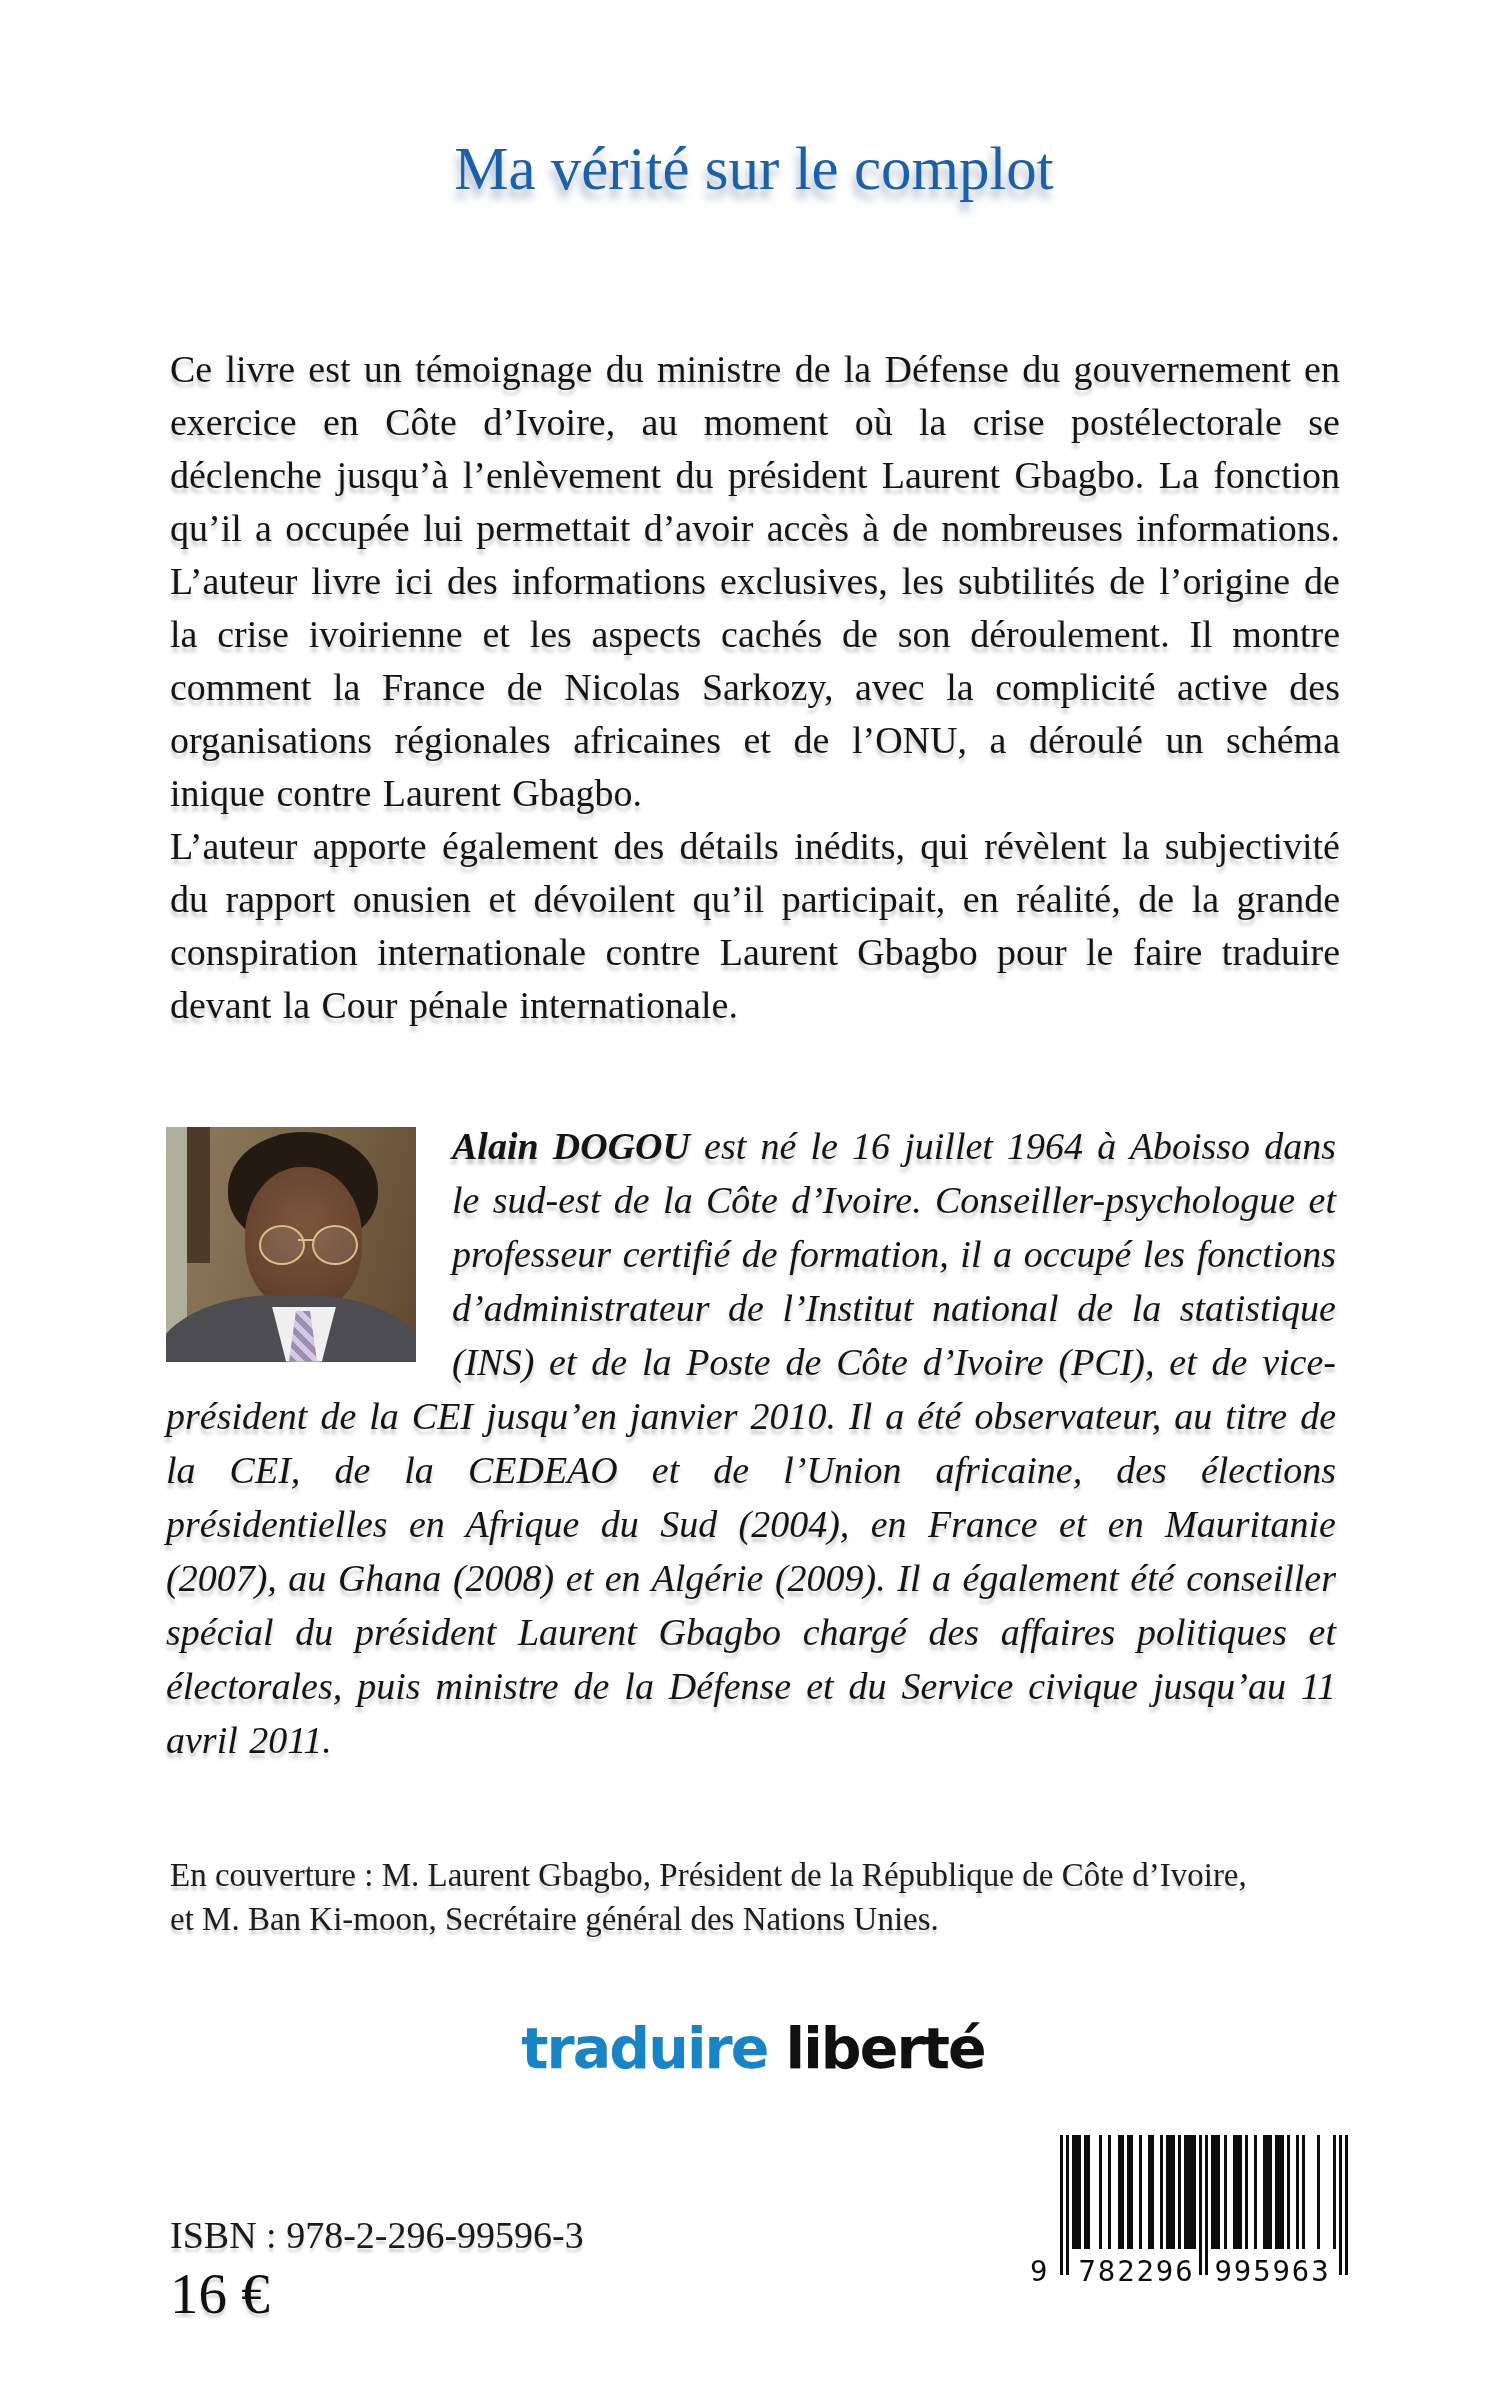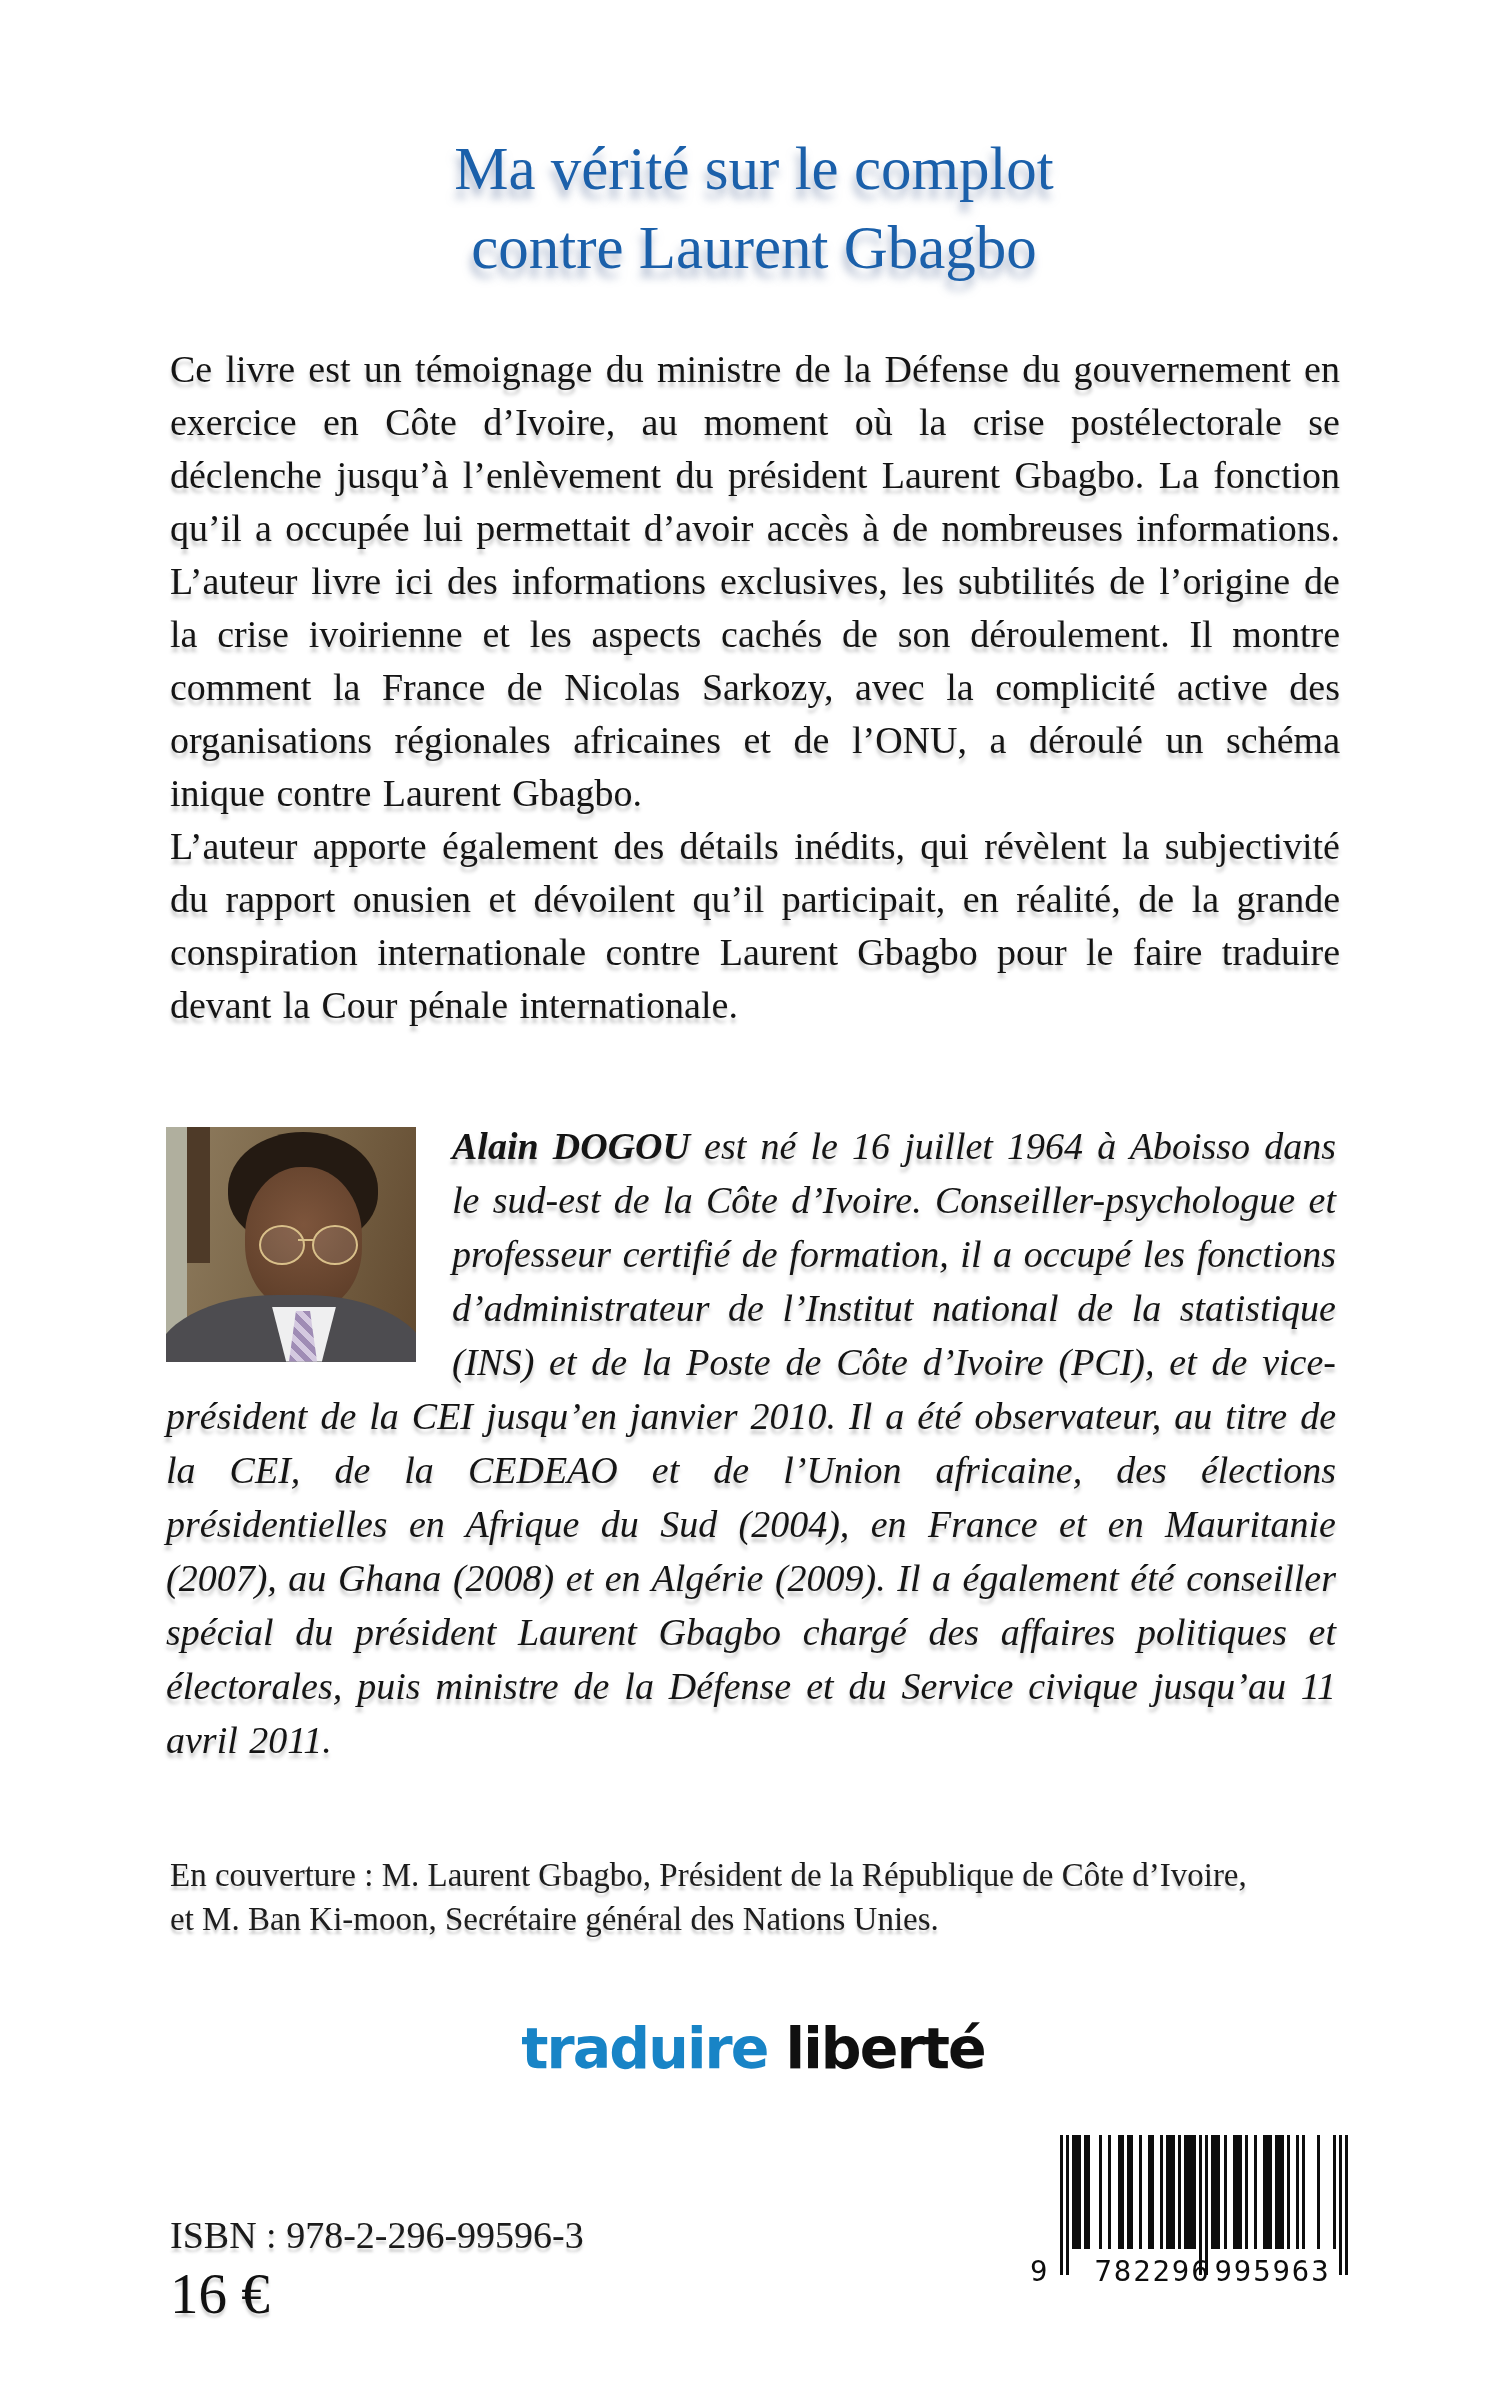--- a/index.html
+++ b/index.html
@@ -103,31 +103,30 @@
     width:288px;height:168px;
   }
   .barcode-bars{position:absolute;top:0;left:0;width:288px;height:140px;}
   .barcode-bars span{position:absolute;top:0;background:#0d0d0d;}
   .barcode-digits{
     position:absolute;top:115px;left:0;width:288px;height:42px;
     font-family:"DejaVu Sans Mono", monospace;
     font-size:29px;line-height:42px;color:#0d0d0d;
   }
   .bd-first{position:absolute;left:-30px;top:0;}
-  .bd-left{position:absolute;left:15px;top:0;width:123px;text-align:center;letter-spacing:1.9px;margin-left:16px;}
+  .bd-left{position:absolute;left:15px;top:0;width:123px;text-align:center;letter-spacing:1.9px;}
   .bd-right{position:absolute;left:151px;top:0;width:123px;text-align:center;letter-spacing:1.9px;}
 </style>
 </head>
 <body>
 
 <div class="page">
 
   <div class="title-block">
     <div>Ma vérité sur le complot</div>
-    <div>contre Laurent Gbagbo</div>
   </div>
 
   <div class="synopsis">
     <p>Ce livre est un témoignage du ministre de la Défense du gouvernement en exercice en Côte d’Ivoire, au moment où la crise postélectorale se déclenche jusqu’à l’enlèvement du président Laurent Gbagbo. La fonction qu’il a occupée lui permettait d’avoir accès à de nombreuses informations. L’auteur livre ici des informations exclusives, les subtilités de l’origine de la crise ivoirienne et les aspects cachés de son déroulement. Il montre comment la France de Nicolas Sarkozy, avec la complicité active des organisations régionales africaines et de l’ONU, a déroulé un schéma inique contre Laurent Gbagbo.</p>
     <p>L’auteur apporte également des détails inédits, qui révèlent la subjectivité du rapport onusien et dévoilent qu’il participait, en réalité, de la grande conspiration internationale contre Laurent Gbagbo pour le faire traduire devant la Cour pénale internationale.</p>
   </div>
 
   <div class="bio">
     <div class="bio-photo">
       <div class="bp-strip-light"></div>

